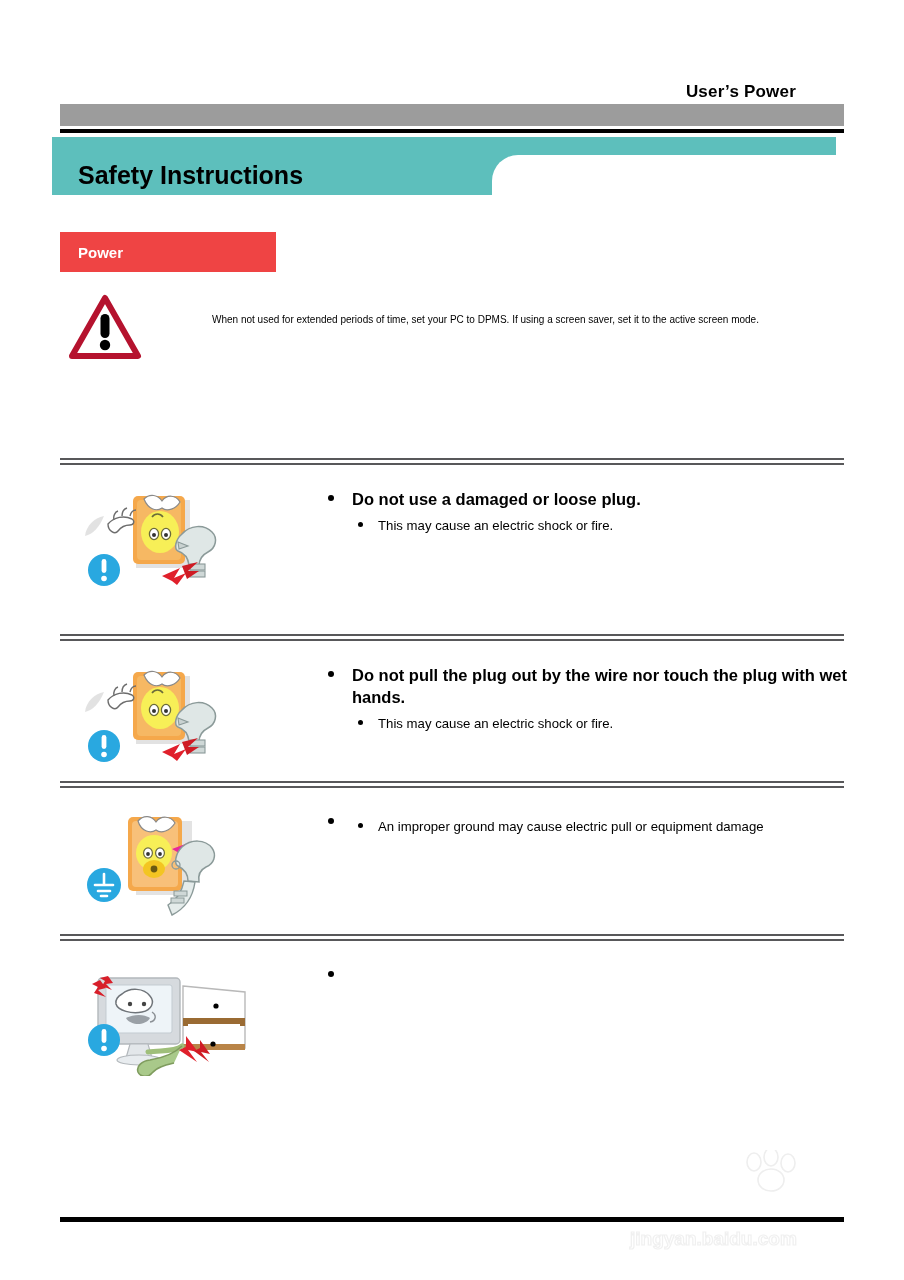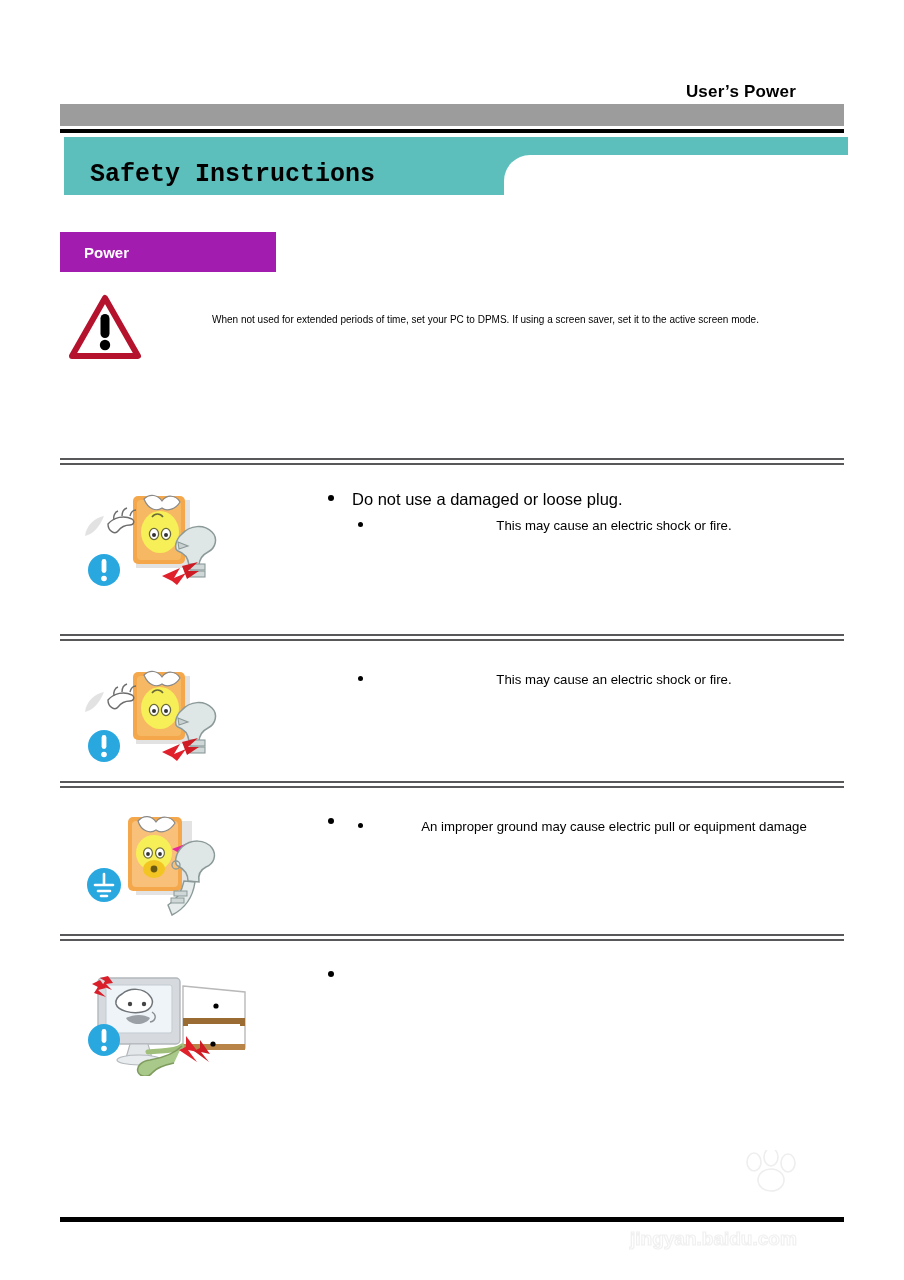--- a/index.html
+++ b/index.html
@@ -27,22 +27,22 @@
     position: absolute; left: 60px; top: 104px;
     width: 784px; height: 22px;
     background: #9c9c9c;
   }
   .rule-dark {
     position: absolute; left: 60px; top: 129px;
     width: 784px; height: 4px; background: #000;
   }
 
   .teal-wrap {
-    position: absolute; left: 64px; top: 137px;
-    width: 784px; height: 58px; font-family: Liberation Mono, monospace;
+    position: absolute; left: 52px; top: 137px;
+    width: 784px; height: 58px;
   }
   .teal-top {
     position: absolute; left: 0; top: 0;
     width: 784px; height: 18px; background: #5dbfbc;
   }
   .teal-title-band {
     position: absolute; left: 0; top: 18px;
     width: 440px; height: 40px; background: #5dbfbc;
   }
   .teal-notch {
@@ -62,25 +62,25 @@
     position: absolute; left: 26px; top: 18px;
     height: 40px; line-height: 40px;
     font-size: 25px; font-weight: bold;
     white-space: nowrap;
   }
 
   
   .power-chip {
     position: absolute; left: 60px; top: 232px;
     width: 216px; height: 40px;
-    background: #a21caf;
+    background: #ef4444;
     color: #fff;
     font-size: 15px; font-weight: bold;
     display: flex; align-items: center;
-    padding-left: 24px;
+    padding-left: 18px;
     box-sizing: border-box;
   }
 
   
   .intro { position: absolute; left: 60px; top: 292px; width: 790px; }
   .intro-icon { position: absolute; left: 8px; top: 2px; }
   .intro-text {
     position: absolute; left: 152px; top: 18px;
     width: 640px;
     font-size: 10px; line-height: 20px;
@@ -104,23 +104,23 @@
   }
   .item-body { position: absolute; left: 230px; top: 30px; width: 560px; }
 
   .head-row { position: relative; padding-left: 62px; }
   .head-bullet {
     position: absolute; left: 38px; top: 7px;
     width: 6px; height: 6px; border-radius: 50%;
     background: #000;
   }
   .head-text {
-    font-size: 16.5px; font-weight: normal; line-height: 22px;
-  }
-  .sub-row { position: relative; padding-left: 88px; margin-top: 6px; text-align: center; }
+    font-size: 16.5px; font-weight: bold; line-height: 22px;
+  }
+  .sub-row { position: relative; padding-left: 88px; margin-top: 6px; }
   .sub-bullet {
     position: absolute; left: 68px; top: 6px;
     width: 5px; height: 5px; border-radius: 50%;
     background: #000;
   }
   .sub-text { font-size: 13.2px; line-height: 19px; }
 
   
   .footer-rule {
     position: absolute; left: 60px; top: 1217px;
@@ -252,20 +252,24 @@
         <rect x="112" y="91" width="15" height="6" fill="#cfd8d7" stroke="#8b9a99" stroke-width="1.1"></rect>
         <path d="M100 62l10 4-9 3z" fill="#c9d2d1" stroke="#8b9a99" stroke-width="1.1"></path>
         <path d="M84 96l18-8-6 10 12-5-9 12-5-4z" fill="#e0202b"></path>
         <path d="M104 86l16-4-10 9 11 0-12 8z" fill="#cf1b24"></path>
         <circle cx="26" cy="90" r="16" fill="#29a8e0"></circle>
         <rect x="23.6" y="79" width="4.8" height="14" rx="2.4" fill="#fff"></rect>
         <circle cx="26" cy="98.5" r="2.8" fill="#fff"></circle>
       </svg>
     </div>
     <div class="item-body">
+      <div class="head-row">
+        <span class="head-bullet"></span>
+        <span class="head-text">Do not pull the plug out by the wire nor touch the plug with wet hands.</span>
+      </div>
       <div class="sub-row">
         <span class="sub-bullet"></span>
         <span class="sub-text">This may cause an electric shock or fire.</span>
       </div>
     </div>
   </div>
 
   <div class="item" style="top:781px">
     <div class="divider">
         <i class="a"></i>

